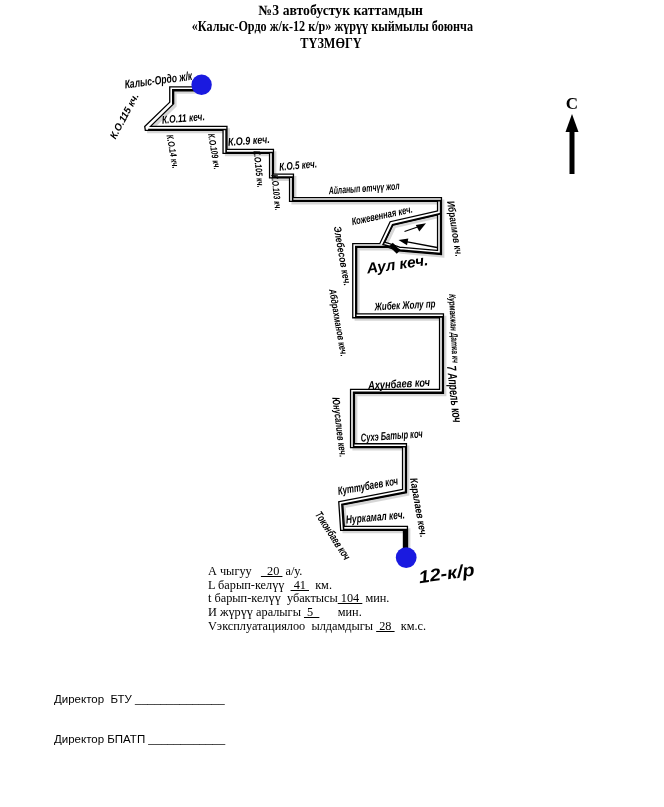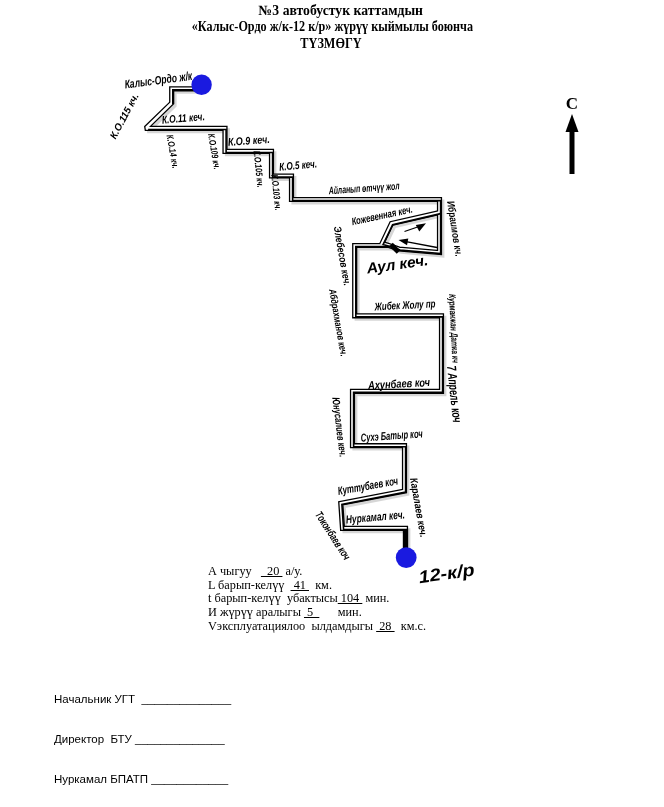--- a/index.html
+++ b/index.html
@@ -124,17 +124,16 @@
 
   <div id="stats">
     <div>А чыгуу&nbsp;&nbsp; <u>&nbsp;&nbsp;20&nbsp;</u>&nbsp;а/у.</div>
     <div>L барып-келүү&nbsp; <u>&nbsp;41&nbsp;</u>&nbsp;&nbsp;км.</div>
     <div>t барып-келүү&nbsp; убактысы<u>&nbsp;104&nbsp;</u>&nbsp;мин.</div>
     <div>И жүрүү аралыгы&nbsp;<u>&nbsp;5&nbsp;&nbsp;</u>&nbsp;&nbsp;&nbsp;&nbsp;&nbsp; мин.</div>
     <div>Vэксплуатациялоо&nbsp; ылдамдыгы&nbsp;<u>&nbsp;28&nbsp;</u>&nbsp; км.с.</div>
   </div>
 
   <div id="sig">
-    <div>Начальник УГТ&nbsp; ______________</div>
     <div>Директор&nbsp; БТУ ______________</div>
-    <div>Нуркамал БПАТП ____________</div>
+    <div>Директор БПАТП ____________</div>
   </div>
 </div>
 
 </body></html>

